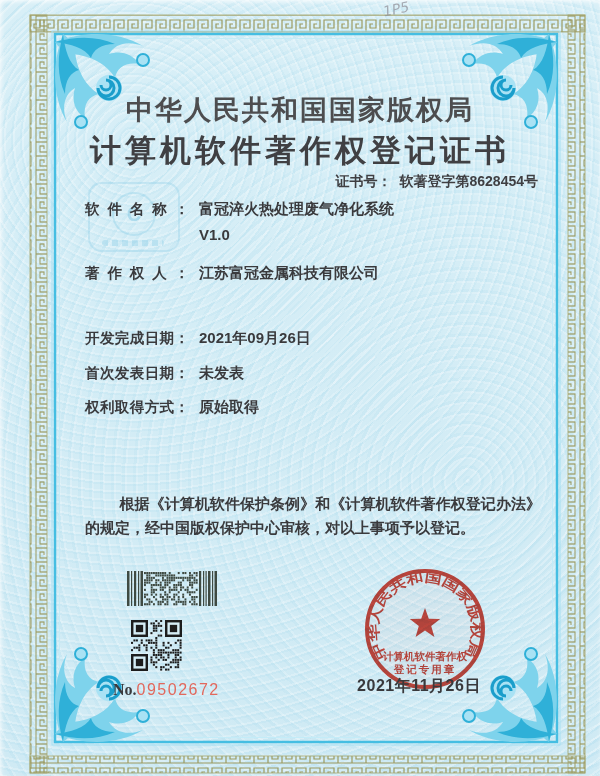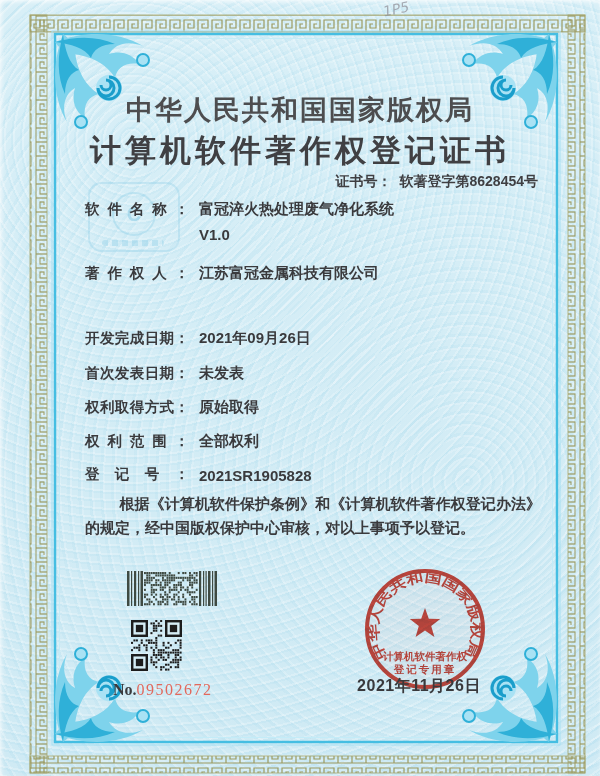--- a/index.html
+++ b/index.html
@@ -48,21 +48,21 @@
   }
   .seal{position:absolute;left:362px;top:566px;opacity:.92;mix-blend-mode:multiply;}
   .seal-date{
     position:absolute;left:354px;top:676px;width:130px;text-align:center;
     font-size:16px;font-weight:700;color:#39393c;letter-spacing:.5px;
   }
   .barcode{position:absolute;left:127px;top:571px;}
   .qr{position:absolute;left:131px;top:620px;}
   .serial{position:absolute;left:113px;top:681px;font-size:16px;white-space:nowrap;}
   .serial .no-label{font-family:"Liberation Serif",serif;font-weight:700;color:#3b3b3e;}
-  .serial .no-value{font-family:Liberation Serif, serif;color:#e2685c;letter-spacing:1.5px;}
+  .serial .no-value{font-family:Liberation Sans, sans-serif;color:#e2685c;letter-spacing:1.5px;}
 </style>
 </head>
 <body>
 
 <div class="page">
 
   <svg class="decor" width="600" height="776" viewBox="0 0 600 776">
     <defs>
       <pattern id="gkh" width="14" height="17" patternUnits="userSpaceOnUse">
         <path d="M0,15 H14 M2,15 V3 H12 V11 H6 V7 H9" fill="none" stroke="#9b9a5f" stroke-width="1.2"></path>
@@ -132,27 +132,21 @@
   </div>
 
   <div class="row" style="top:398px">
     <span class="lbl">权利取得方式：</span><span class="val">原始取得</span>
   </div>
 
   <div class="row" style="top:364px">
     <span class="lbl">首次发表日期：</span><span class="val">未发表</span>
   </div>
 
-  <div class="row" style="top:432px">
-    <span class="lbl">权利范围：</span><span class="val">全部权利</span>
-  </div>
-
-  <div class="row" style="top:465px">
-    <span class="lbl">登记号：</span><span class="val">2021SR1905828</span>
-  </div>
+
 
   <div class="para">根据《计算机软件保护条例》和《计算机软件著作权登记办法》的规定，经中国版权保护中心审核，对以上事项予以登记。</div>
 
   <svg class="barcode" id="barcode" width="90" height="35" viewBox="0 0 90 35">
       <rect x="0" y="0" width="2.5" height="35" fill="#3f4a42"></rect>
       <rect x="4" y="0" width="1.2" height="35" fill="#3f4a42"></rect>
       <rect x="7" y="0" width="2.2" height="35" fill="#3f4a42"></rect>
       <rect x="11" y="0" width="1.2" height="35" fill="#3f4a42"></rect>
       <rect x="13.5" y="0" width="2.5" height="35" fill="#3f4a42"></rect>
       <rect x="72" y="0" width="2.2" height="35" fill="#3f4a42"></rect>

